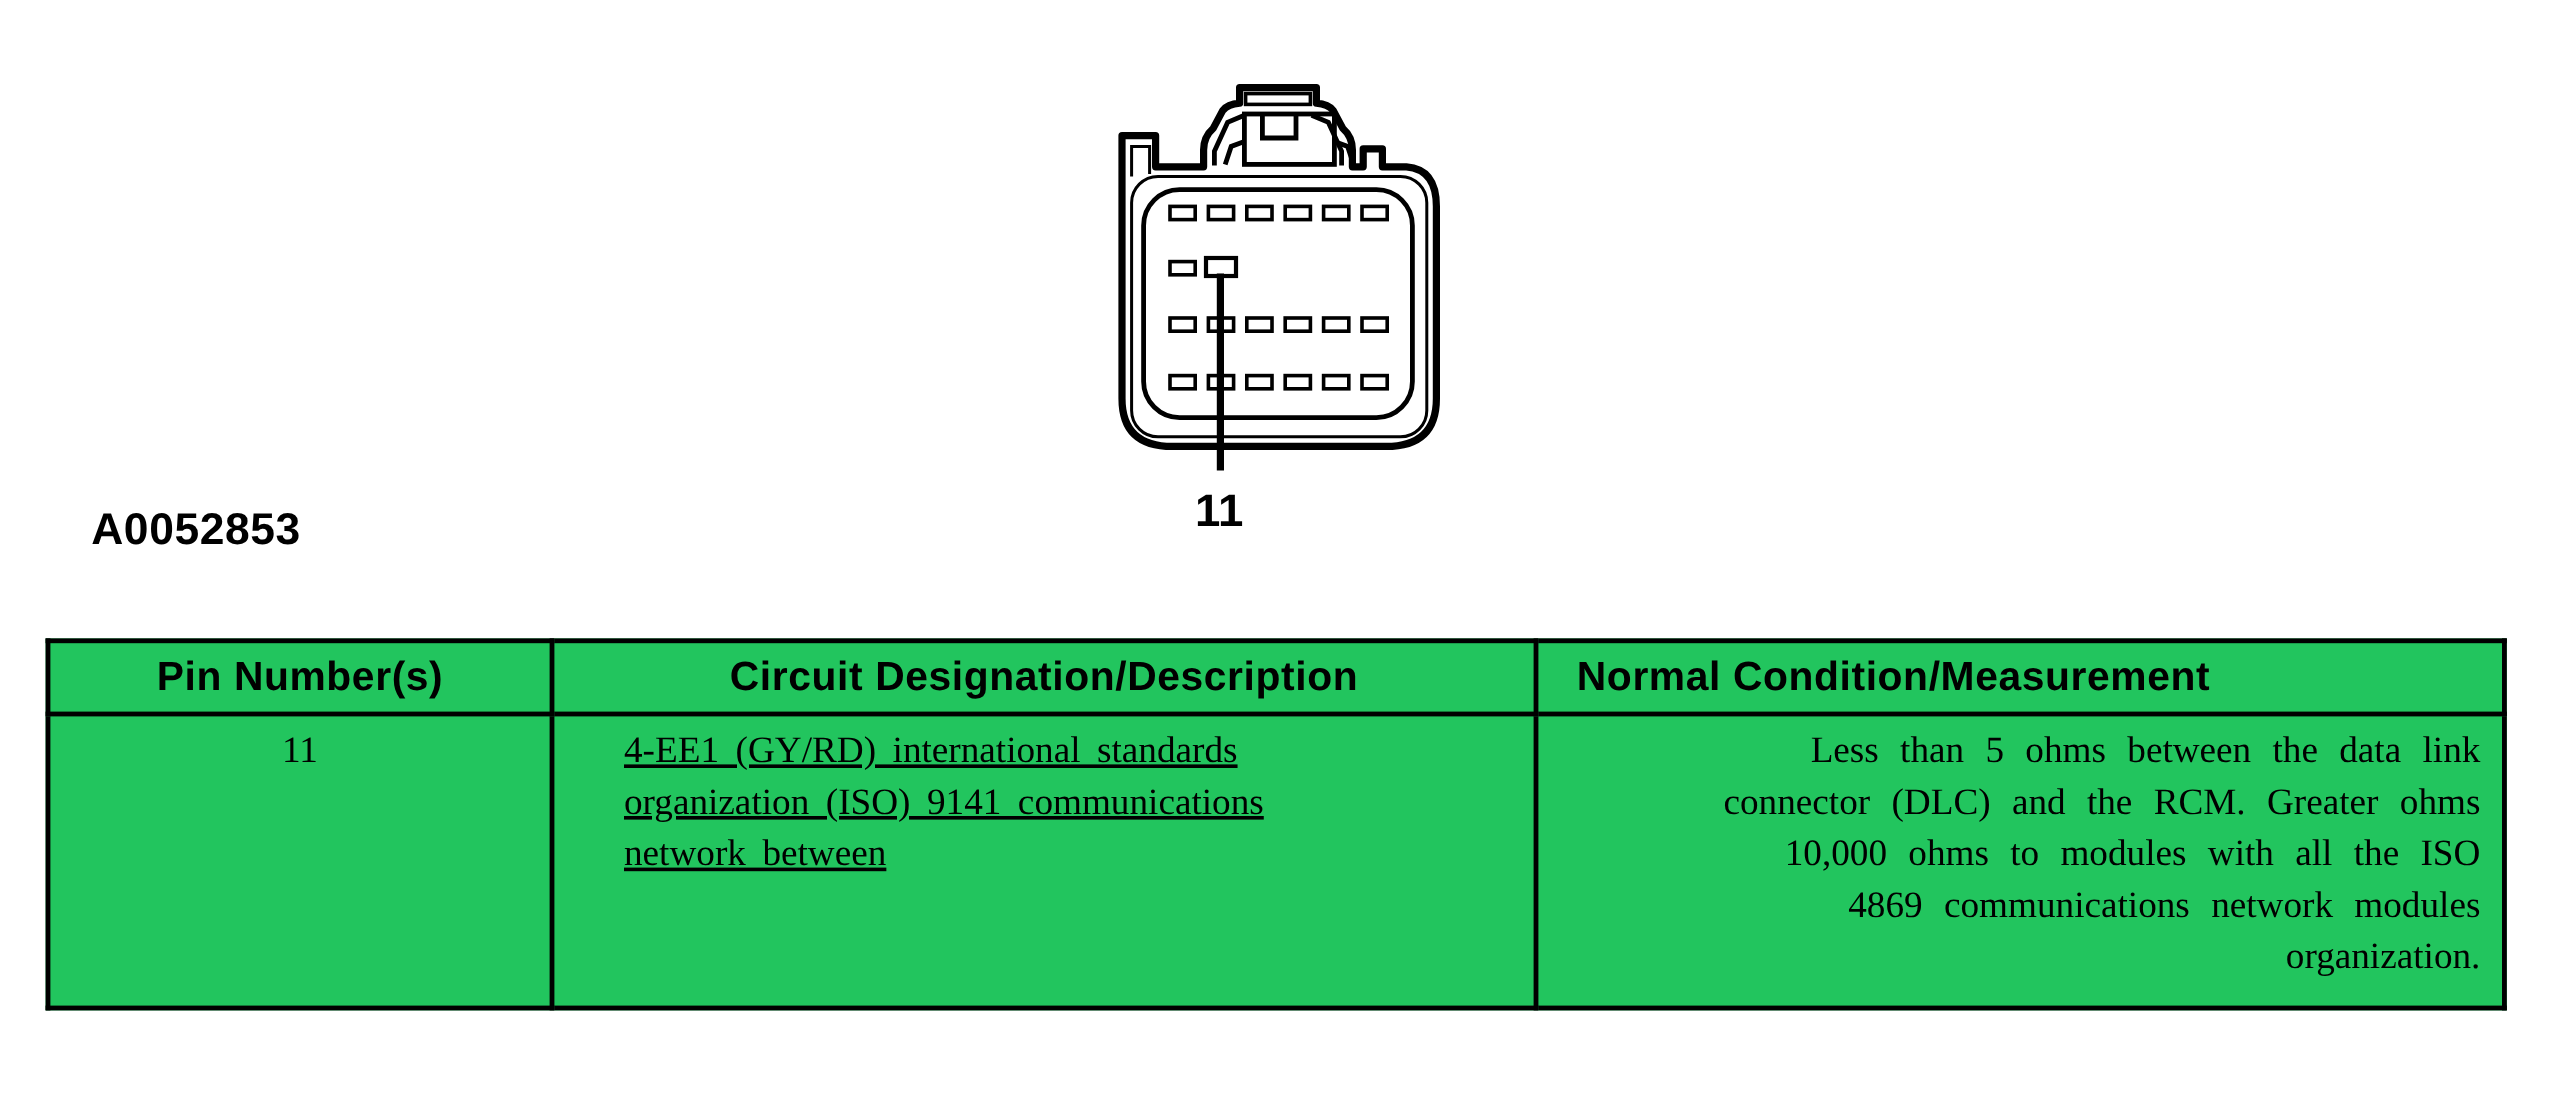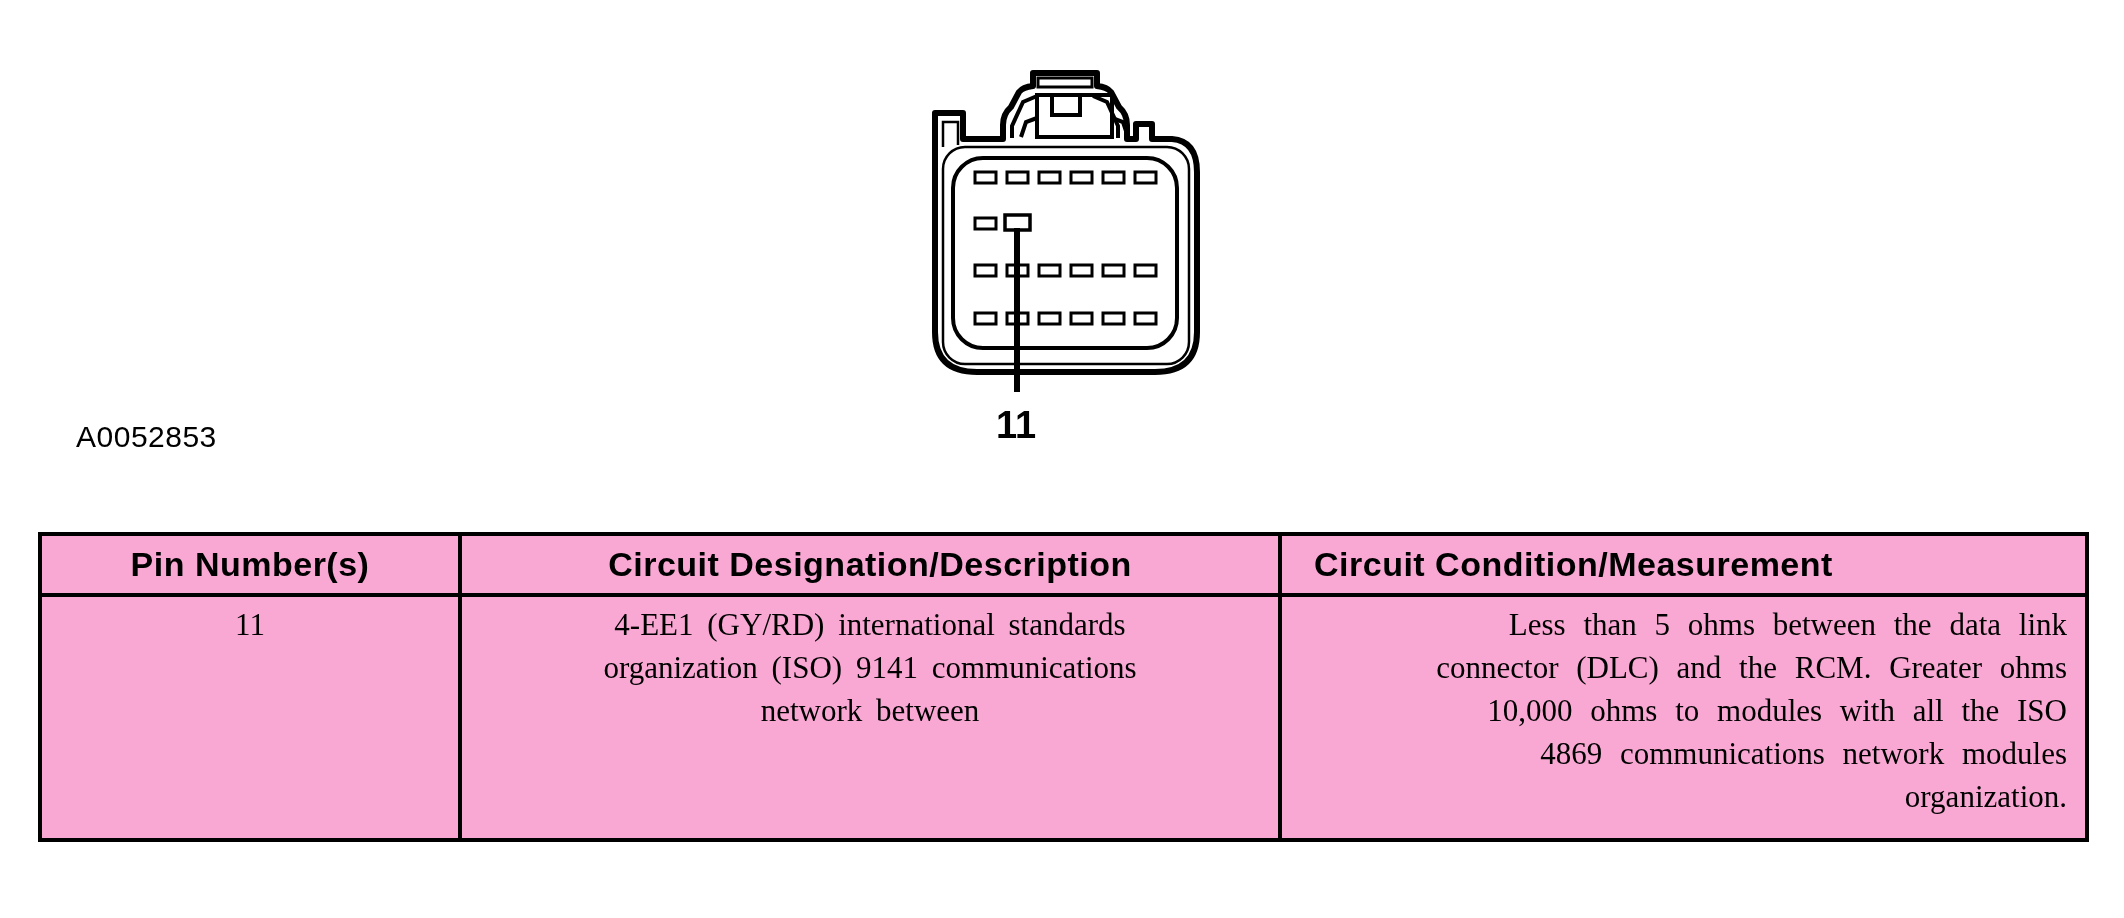--- a/index.html
+++ b/index.html
@@ -23,35 +23,35 @@
     left: 930px;
     top: 60px;
     width: 270px;
     height: 385px;
   }
   .figure-id {
     position: absolute;
     left: 76px;
     top: 420px;
     font-family: "Liberation Sans", sans-serif;
-    font-weight: normal;
-    font-size: 30px;
+    font-weight: bold;
+    font-size: 37px;
     letter-spacing: 0.5px;
     color: #000;
   }
 
   
   table.pin-table {
     position: absolute;
     left: 38px;
     top: 532px;
     width: 2047px;
     border-collapse: collapse;
     table-layout: fixed;
-    background: #f9a8d4;
+    background: #22c55e;
   }
   .pin-table th, .pin-table td {
     border: 4px solid #000000;
     overflow: hidden;
   }
   .pin-table th {
     height: 57px;
     font-family: "Liberation Sans", sans-serif;
     font-weight: bold;
     font-size: 34px;
@@ -71,22 +71,23 @@
     font-size: 31px;
     line-height: 43px;
     padding: 6px 0 0 0;
   }
   td.pin-cell {
     text-align: center;
   }
   .circuit-text {
     max-width: 700px;
     margin: 0 auto;
-    text-align: center;
+    text-align: left;
     word-spacing: 6px;
+    text-decoration: underline;
   }
   .condition-text {
     padding: 0 18px 0 22px;
     text-align: right;
     word-spacing: 10px;
   }
 </style>
 </head>
 <body>
 
@@ -143,21 +144,21 @@
   <table class="pin-table">
     <colgroup>
       <col style="width:420px">
       <col style="width:820px">
       <col style="width:807px">
     </colgroup>
     <thead>
       <tr>
         <th>Pin Number(s)</th>
         <th>Circuit Designation/Description</th>
-        <th class="left-head">Circuit Condition/Measurement</th>
+        <th class="left-head">Normal Condition/Measurement</th>
       </tr>
     </thead>
     <tbody>
       <tr>
         <td class="pin-cell">11</td>
         <td>
           <div class="circuit-text">
             <div>4-EE1 (GY/RD) international standards</div>
             <div>organization (ISO) 9141 communications</div>
             <div>network between</div>

